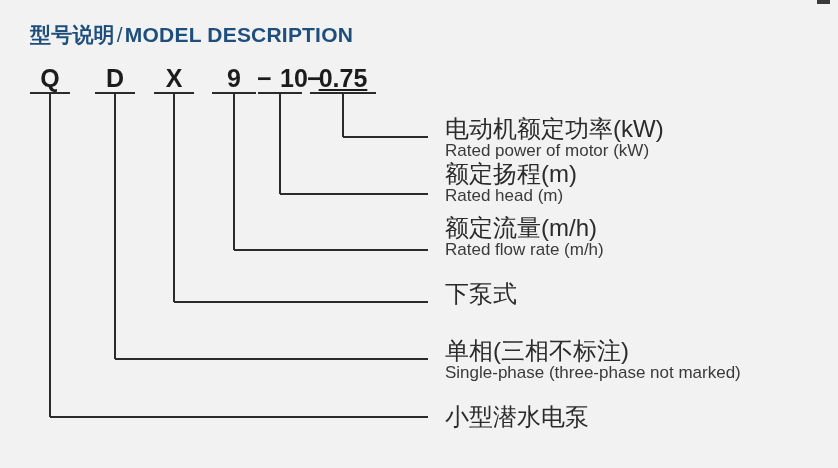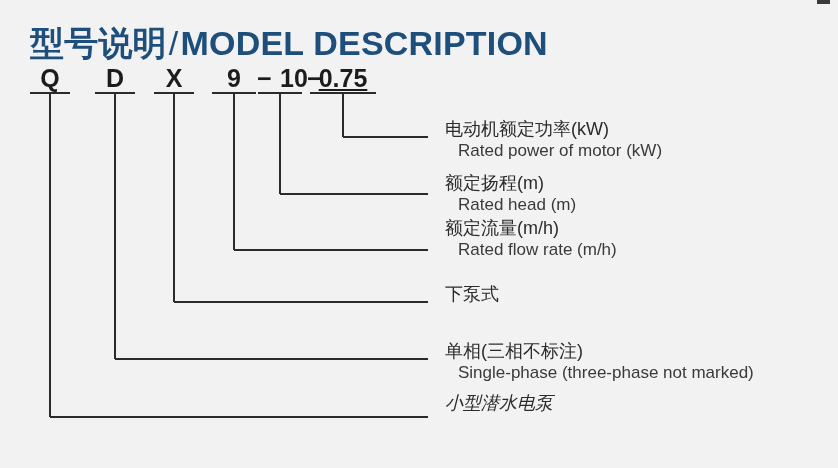--- a/index.html
+++ b/index.html
@@ -20,21 +20,21 @@
     left: 0; top: 0;
     width: 838px;
     height: 468px;
   }
 
   
   .title {
     position: absolute;
     left: 30px;
     top: 21px;
-    font-size: 34px;
+    font-size: 21px;
     font-weight: bold;
     color: #1d4e7c;
     letter-spacing: 0.2px;
     white-space: nowrap;
   }
   .title .cn { font-weight: bold; }
   .title .sep { font-weight: normal; padding: 0 2px; }
   .title .en { font-weight: bold; }
 
   
@@ -72,29 +72,28 @@
     pointer-events: none;
   }
 
   
   .label-block {
     position: absolute;
     left: 445px;
     white-space: nowrap;
   }
   .label-cn {
-    font-size: 18px;
+    font-size: 24px;
     color: #2b2b2b;
     line-height: 22px;
   }
   .label-en {
     font-size: 17px;
     color: #3a3a3a;
     line-height: 21px;
-    margin-left: 13px;
   }
 
   .edge-artifact {
     position: absolute;
     right: 8px;
     top: 0;
     width: 13px;
     height: 4px;
     background: #3a3a3a;
   }
@@ -138,34 +137,34 @@
       <line x1="115" y1="359" x2="428" y2="359" stroke="#2b2b2b" stroke-width="1.4" shape-rendering="crispEdges"></line>
       <line x1="50" y1="93" x2="50" y2="417" stroke="#2b2b2b" stroke-width="1.4" shape-rendering="crispEdges"></line>
       <line x1="50" y1="417" x2="428" y2="417" stroke="#2b2b2b" stroke-width="1.4" shape-rendering="crispEdges"></line>
     </svg>
 
   <div id="labels">
       <div class="label-block" style="top: 118px;">
         <div class="label-cn">电动机额定功率(kW)</div>
         <div class="label-en">Rated power of motor (kW)</div>
       </div>
-      <div class="label-block" style="top: 172px;">
+      <div class="label-block" style="top: 163px;">
         <div class="label-cn">额定扬程(m)</div>
         <div class="label-en">Rated head (m)</div>
       </div>
       <div class="label-block" style="top: 217px;">
         <div class="label-cn">额定流量(m/h)</div>
         <div class="label-en">Rated flow rate (m/h)</div>
       </div>
       <div class="label-block" style="top: 283px;">
         <div class="label-cn">下泵式</div>
       </div>
       <div class="label-block" style="top: 340px;">
         <div class="label-cn">单相(三相不标注)</div>
         <div class="label-en">Single-phase (three-phase not marked)</div>
       </div>
-      <div class="label-block" style="top: 392px; font-style: italic;">
+      <div class="label-block" style="top: 406px;">
         <div class="label-cn">小型潜水电泵</div>
       </div>
     </div>
 
   <div class="edge-artifact"></div>
 </div>
 
 </body></html>

